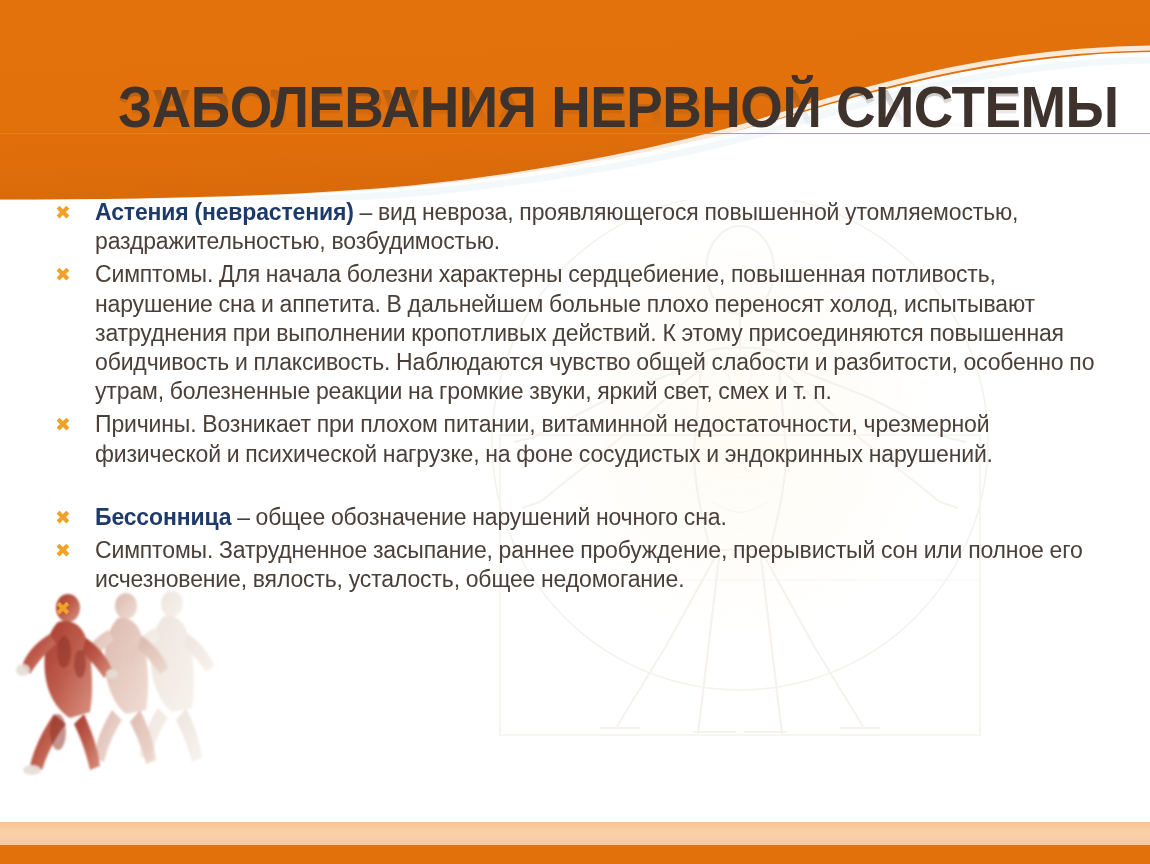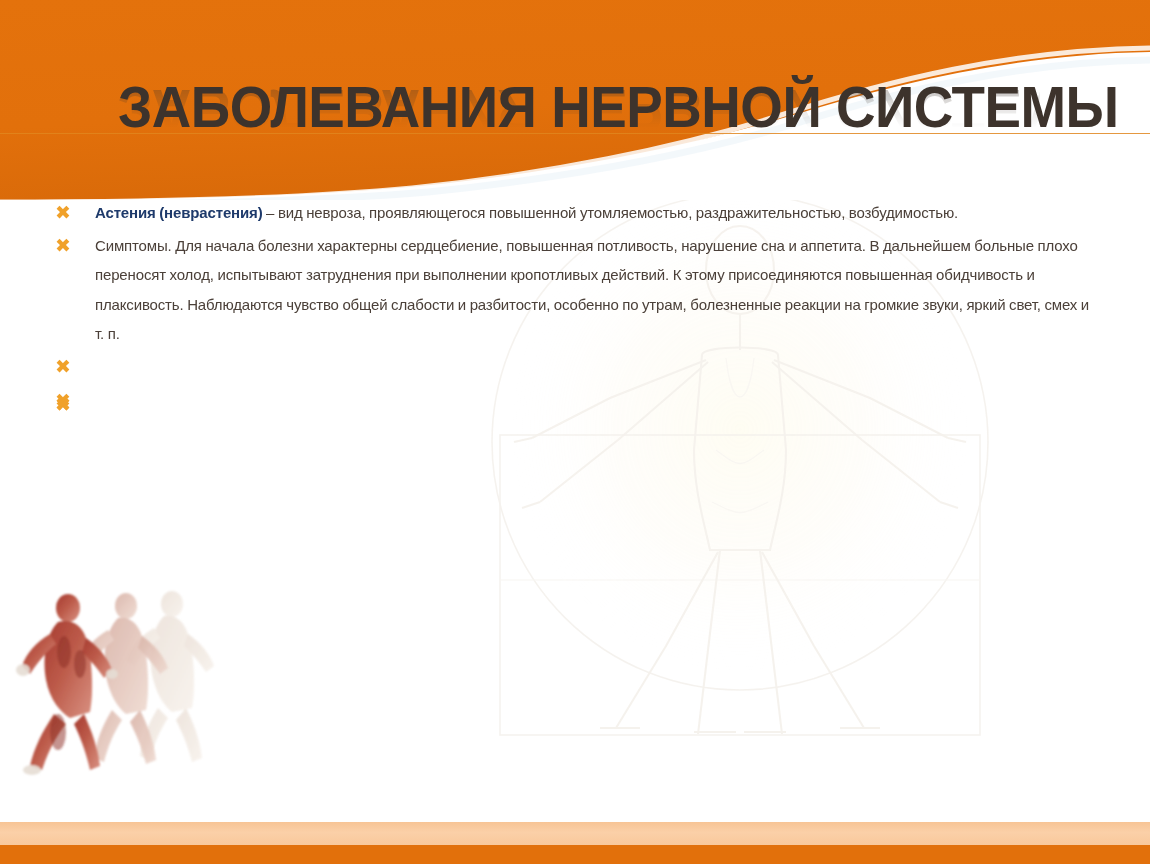--- a/index.html
+++ b/index.html
@@ -134,21 +134,21 @@
     width: 22px;
     font-size: 19px;
     line-height: 22px;
     font-weight: bold;
     color: #f0a12a;
     text-align: center;
     font-family: "DejaVu Sans", sans-serif;
   }
   .bullet-text {
     display: block;
-    font-size: 15px;
+    font-size: 23px;
     line-height: 29.2px;
     color: #4b4039;
     text-align: left;
     letter-spacing: -0.15px;
     word-spacing: -0.4px;
   }
   .bullet-text .lead {
     color: #1e3a6b;
     font-weight: bold;
   }
@@ -339,32 +339,35 @@
 
     <div class="bullet-row">
       <span class="bullet-mark">✖</span>
       <span class="bullet-text">Симптомы. Для начала болезни характерны сердцебиение, повышенная потливость, нарушение сна и аппетита. В дальнейшем больные плохо переносят холод, испытывают затруднения при выполнении кропотливых действий. К этому присоединяются повышенная обидчивость и плаксивость. Наблюдаются чувство общей слабости и разбитости, особенно по утрам, болезненные реакции на громкие звуки, яркий свет, смех и т. п.</span>
     </div>
 
     <div class="gap-small"></div>
 
     <div class="bullet-row">
       <span class="bullet-mark">✖</span>
+      <span class="bullet-text">Причины. Возникает при плохом питании, витаминной недостаточности, чрезмерной физической и психической нагрузке, на фоне сосудистых и эндокринных нарушений.</span>
     </div>
 
     <div class="gap-block"></div>
 
     <div class="bullet-row">
       <span class="bullet-mark">✖</span>
+      <span class="bullet-text"><span class="lead">Бессонница</span><span> – общее обозначение нарушений ночного сна.</span></span>
     </div>
 
     <div class="gap-small"></div>
 
     <div class="bullet-row">
       <span class="bullet-mark">✖</span>
+      <span class="bullet-text">Симптомы. Затрудненное засыпание, раннее пробуждение, прерывистый сон или полное его исчезновение, вялость, усталость, общее недомогание.</span>
     </div>
 
     <div class="bullet-row">
       <span class="bullet-mark">✖</span>
     </div>
 
   </div>
 
   <div class="footer-peach"></div>
   <div class="footer-orange"></div>

